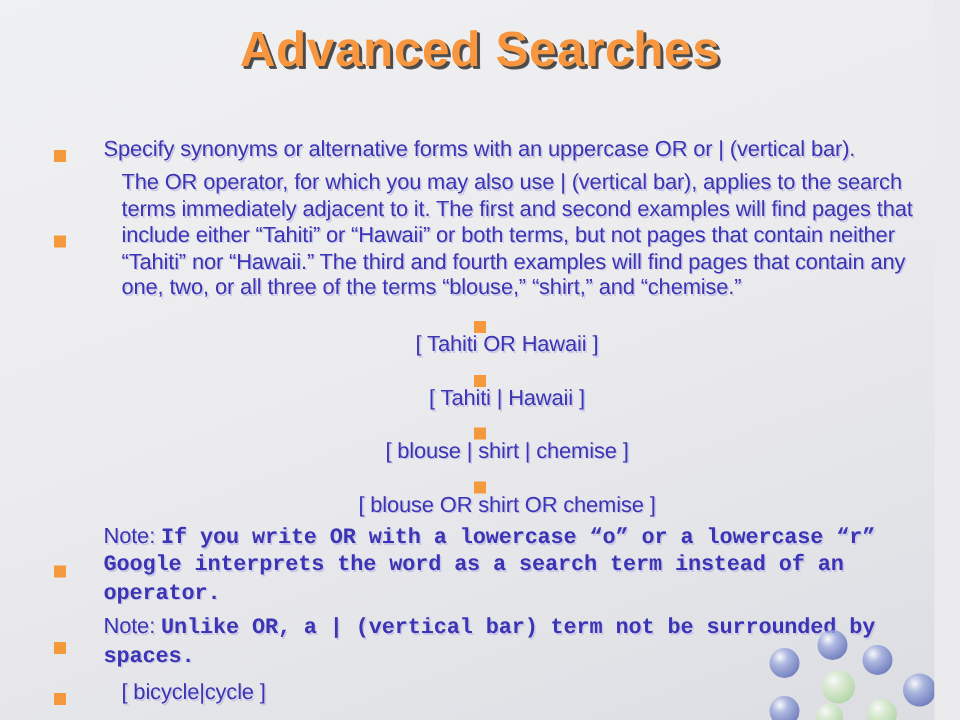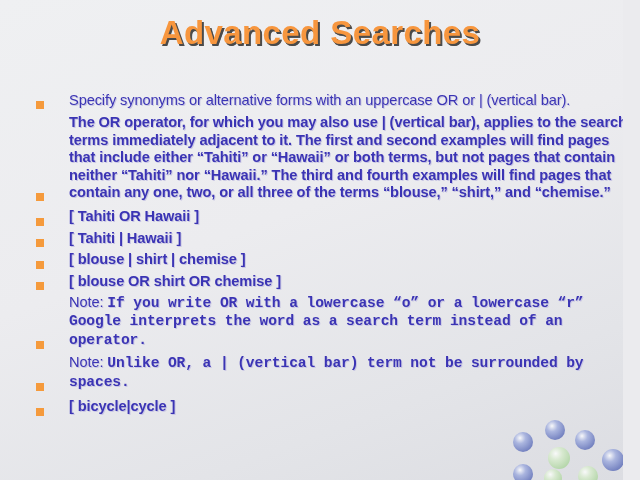--- a/index.html
+++ b/index.html
@@ -57,53 +57,55 @@
 
   
   .body-list {
     position: absolute;
     top: 92px;
     left: 36px;
     width: 592px;
   }
   .bullet-row {
     display: flex;
-    align-items: flex-end;
+    align-items: center;
     margin-bottom: 5px;
   }
   .bullet-mark {
     flex: 0 0 auto;
     width: 8px;
     height: 8px;
     background: #f59a3c;
     margin-top: 6px;
     margin-right: 25px;
   }
   .bullet-text {
     flex: 1 1 auto;
     font-size: 14.6px;
     line-height: 17.4px;
     color: #3b34b4;
     text-shadow: 1px 1px 0 #c9c7e4;
     letter-spacing: -0.1px;
   }
   .bullet-text.bold {
-    font-weight: bold;
+    font-weight: normal;
+    margin-left: 12px;
   }
   .bullet-text .lead {
     font-weight: normal;
   }
   .bullet-text .rest {
     font-weight: bold;
     font-family: Liberation Mono, monospace;
   }
 
   
   .bullet-row.compact {
     margin-bottom: 4px;
+    flex-direction: column;
   }
   .bullet-row.gap-above {
     margin-top: 7px;
   }
 </style>
 </head>
 <body>
 
 <div class="slide">
 

